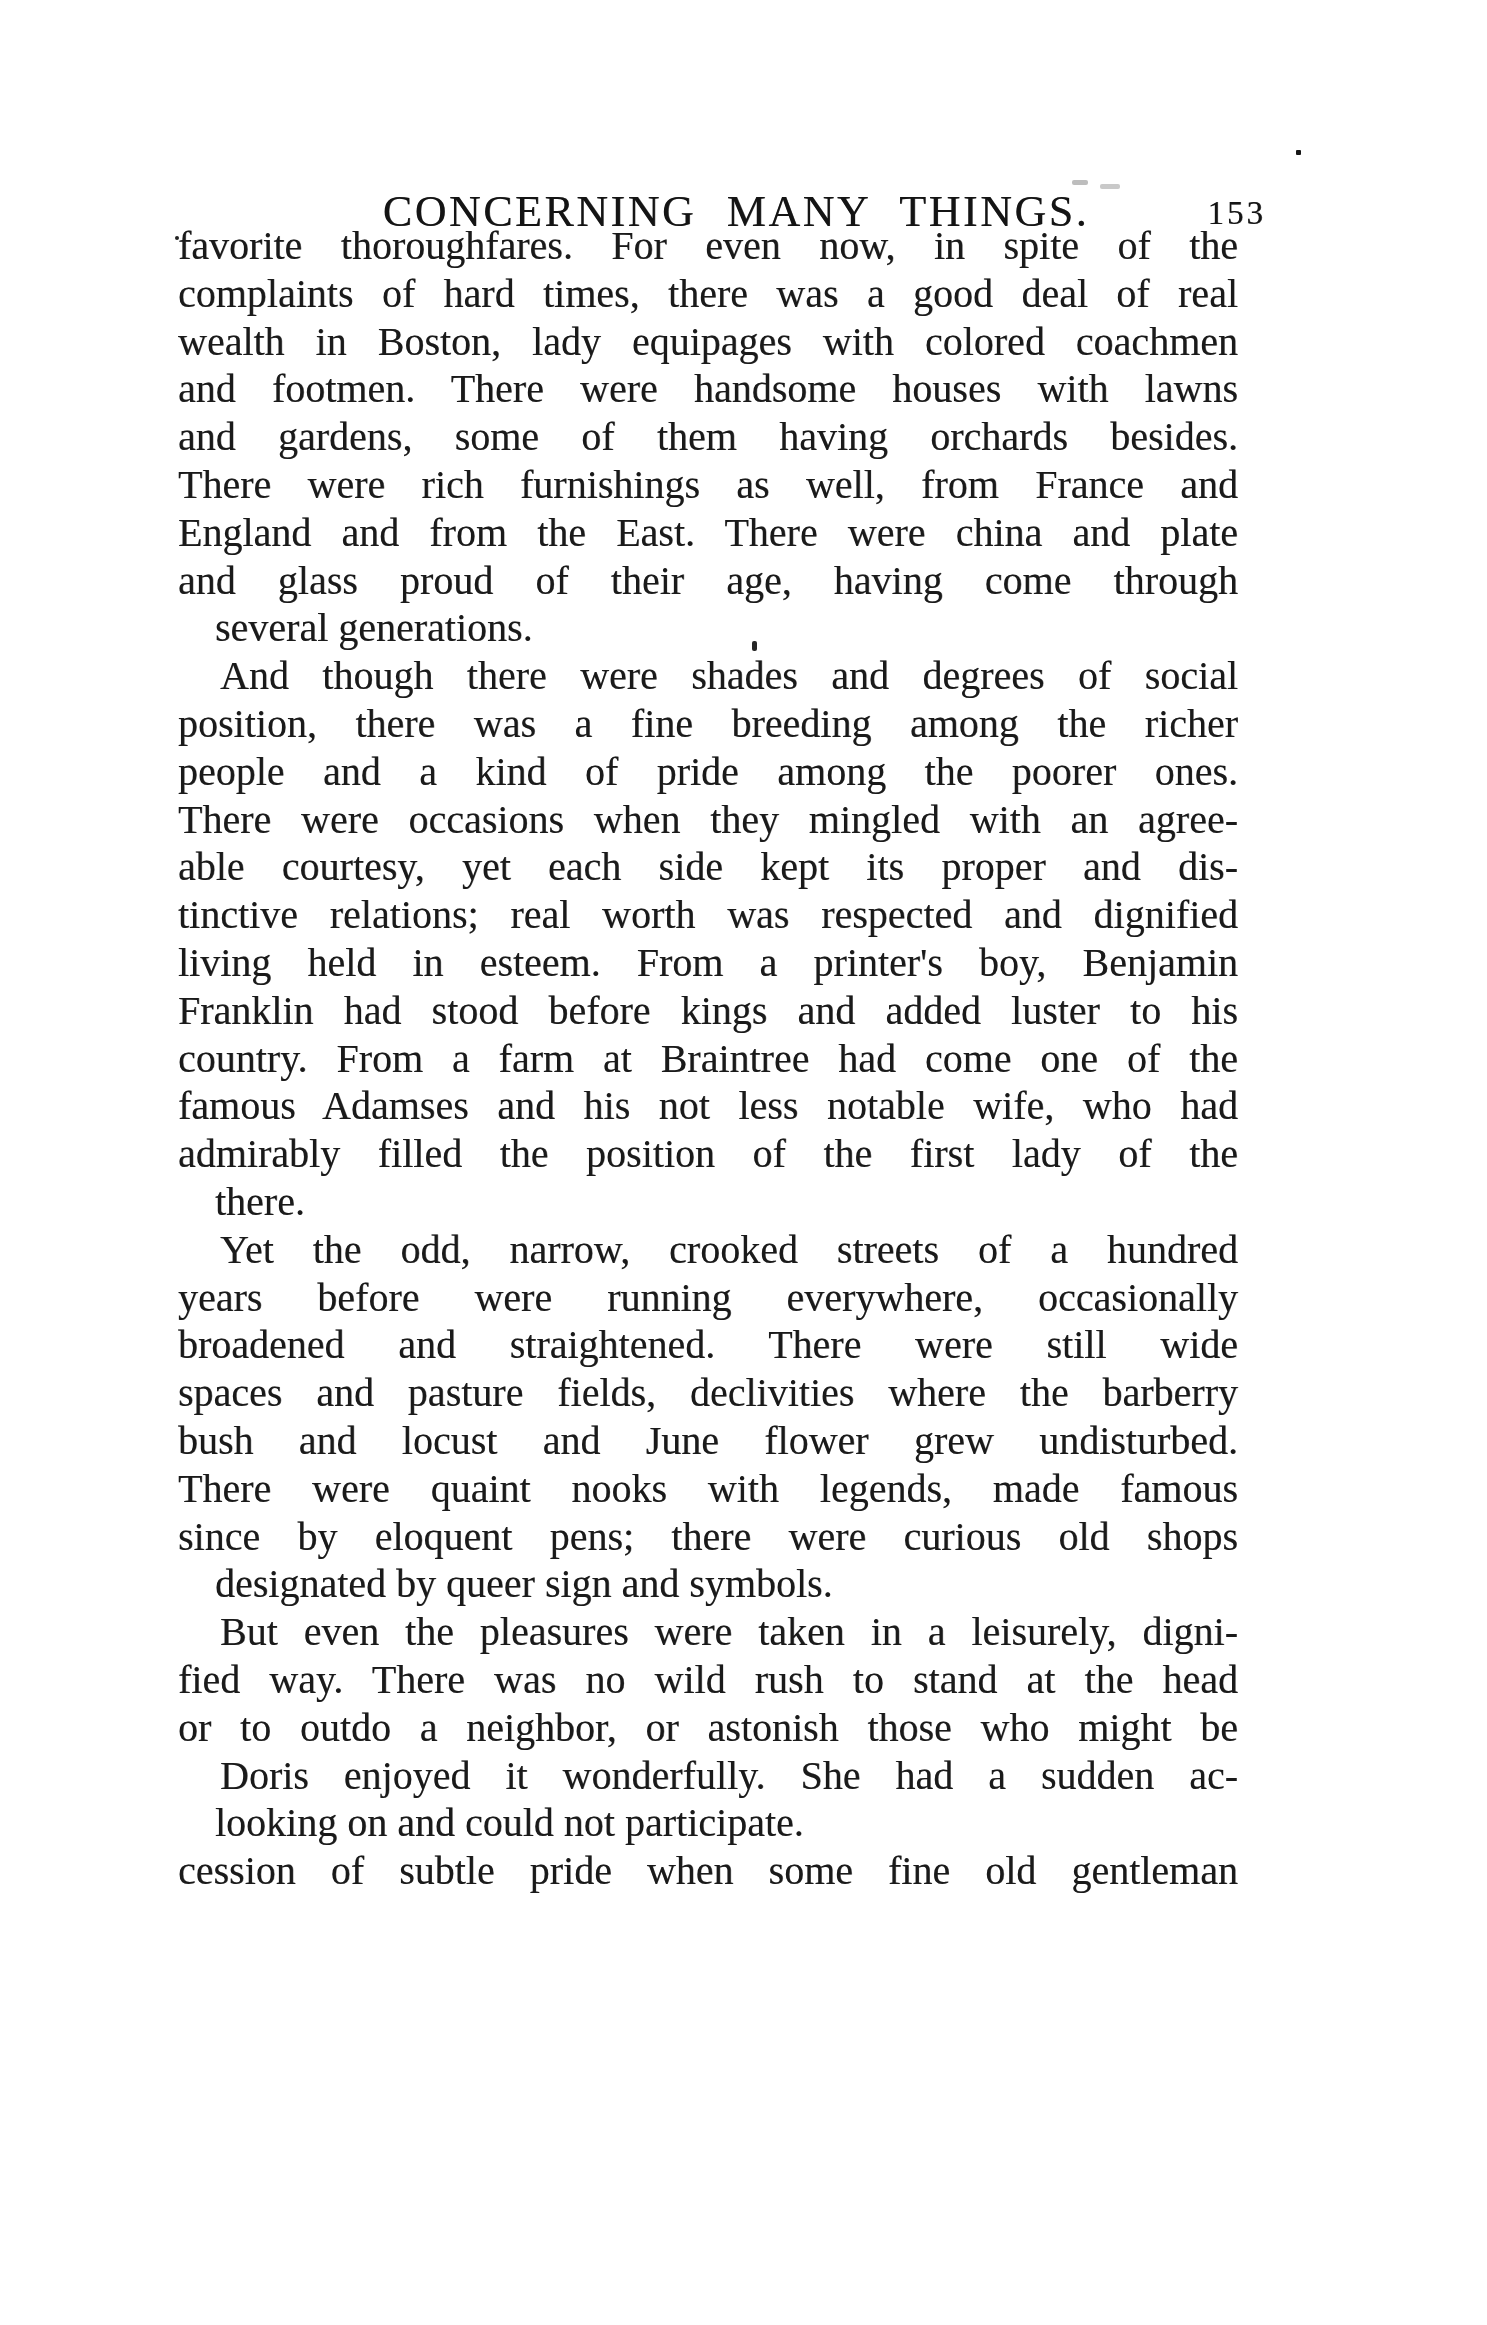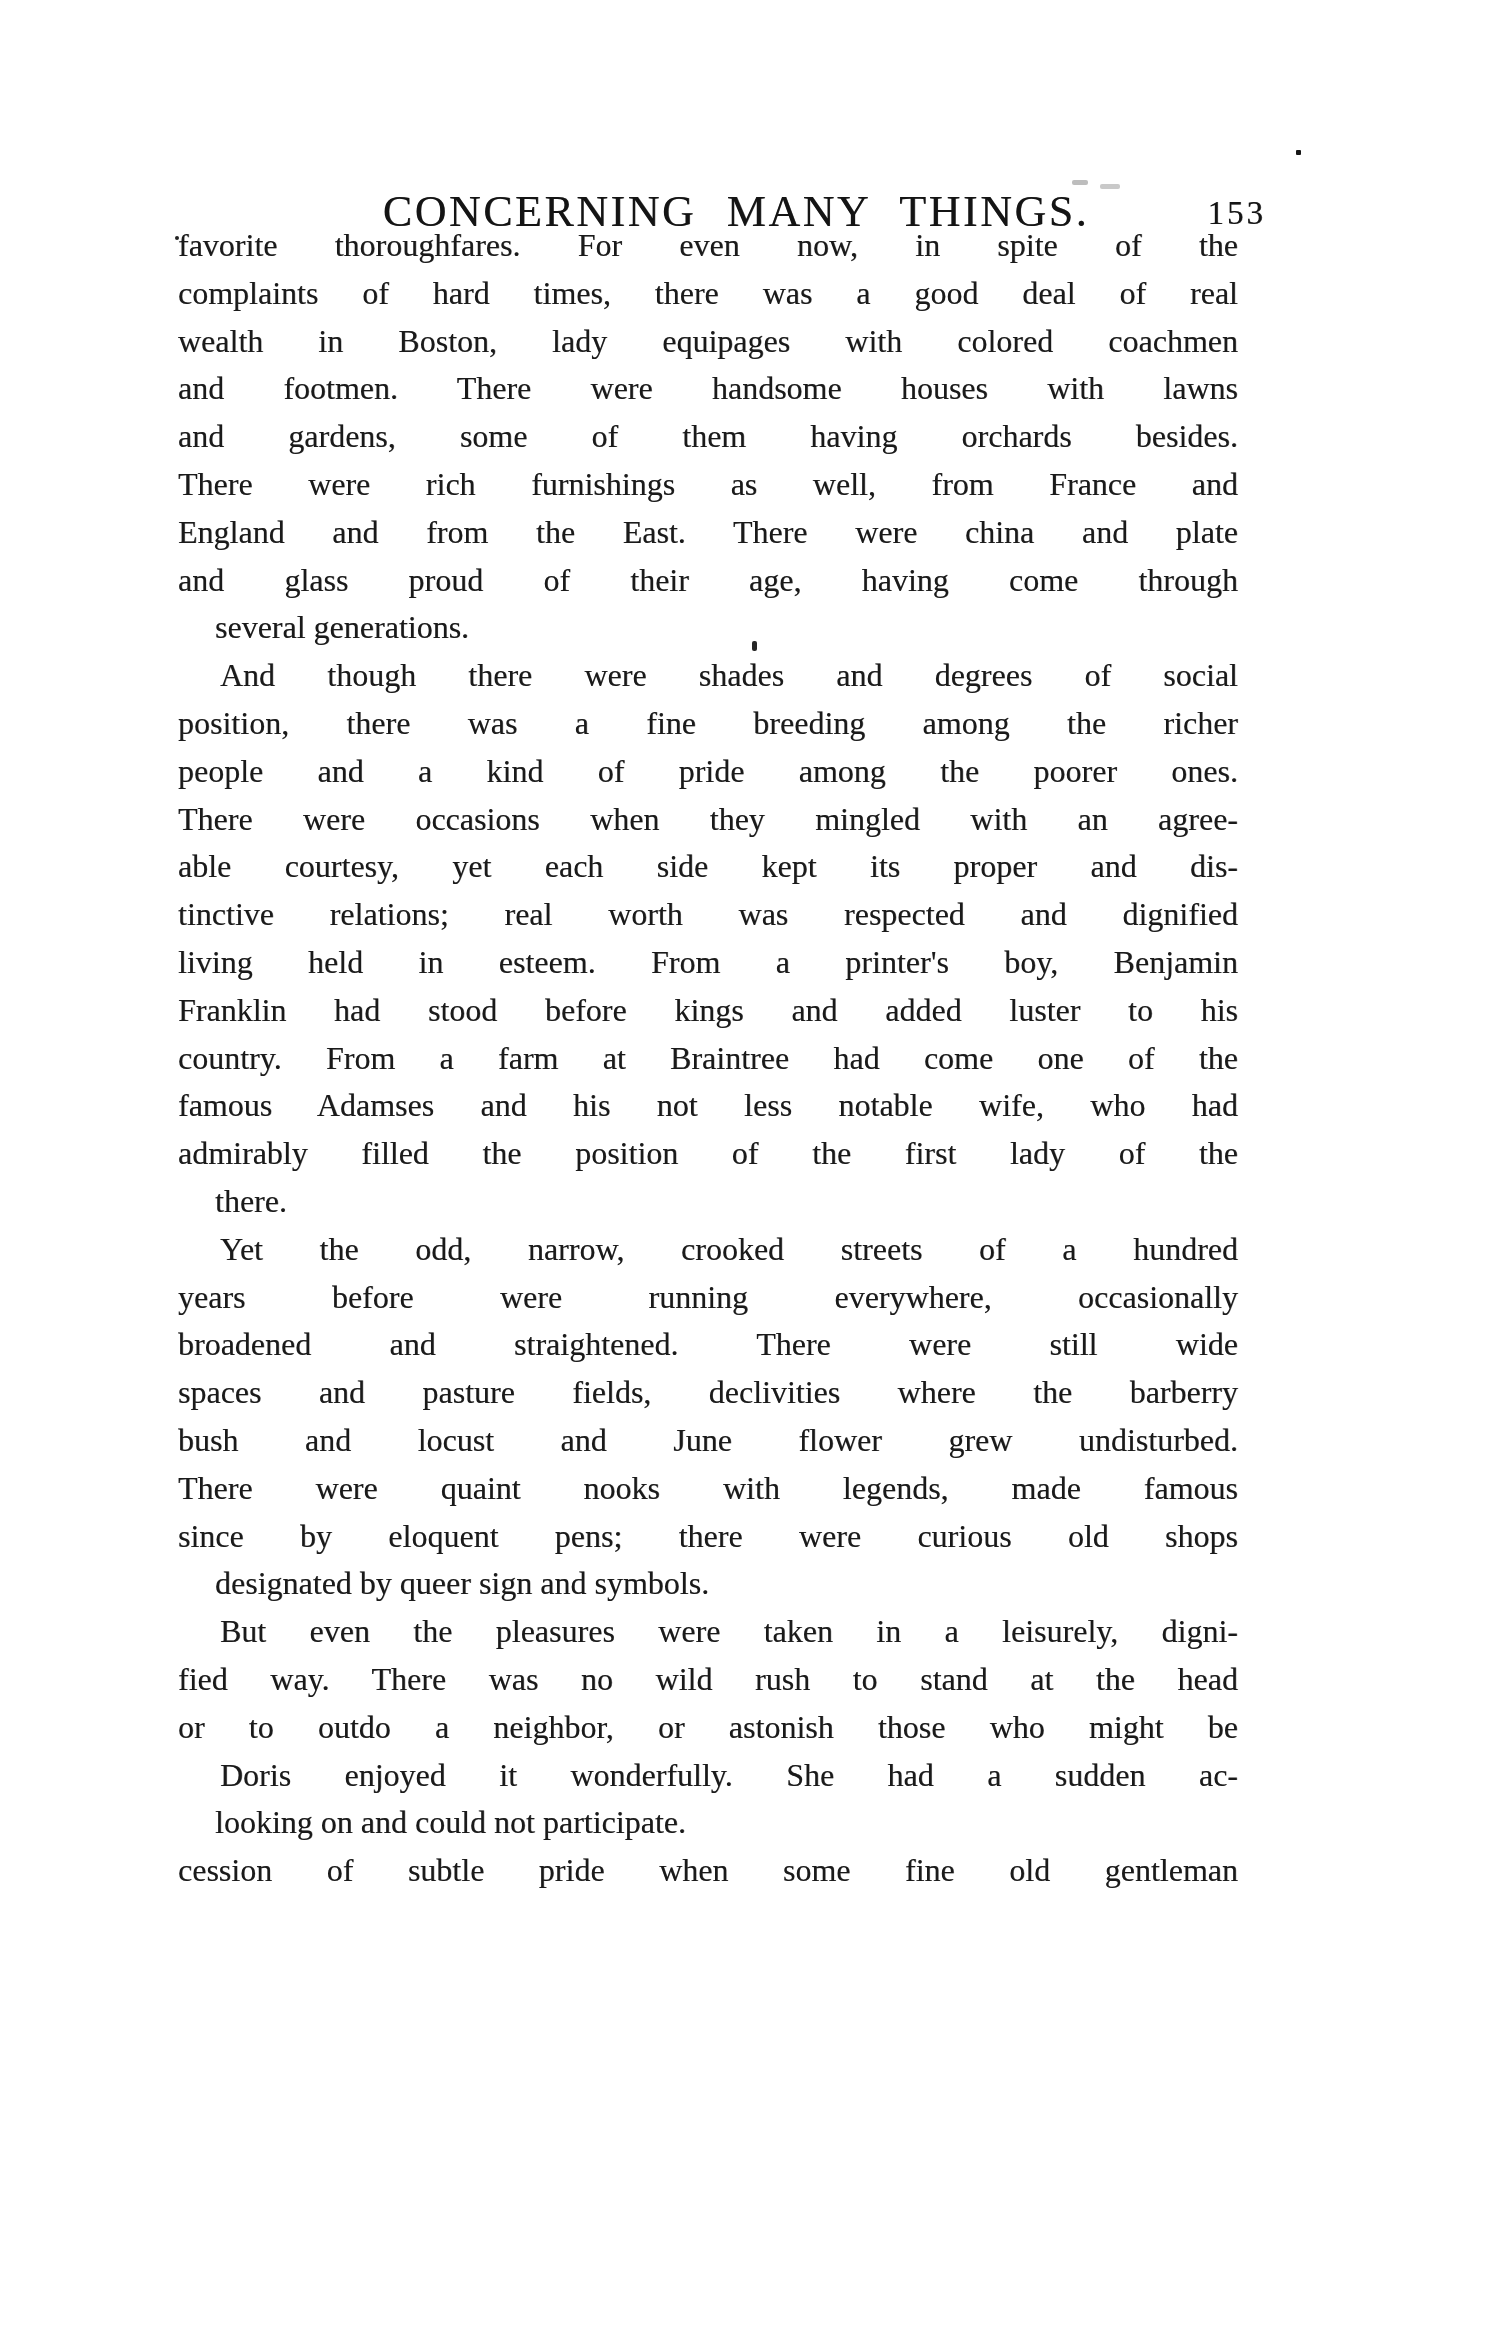--- a/index.html
+++ b/index.html
@@ -48,21 +48,21 @@
     font-variant-numeric: oldstyle-nums;
     color: #141414;
     text-shadow: 0.4px 0.3px 0 rgba(0,0,0,0.55);
   }
   
   .text-block {
     position: absolute;
     left: 178px;
     top: 222px;
     width: 1060px;
-    font-size: 32px;
+    font-size: 40px;
     line-height: 47.8px;
     color: #1a1a1a;
     text-shadow: 0.4px 0.3px 0 rgba(0,0,0,0.45);
   }
   .line {
     text-align: justify;
     text-align-last: justify;
     white-space: normal;
   }
   .line.last {

